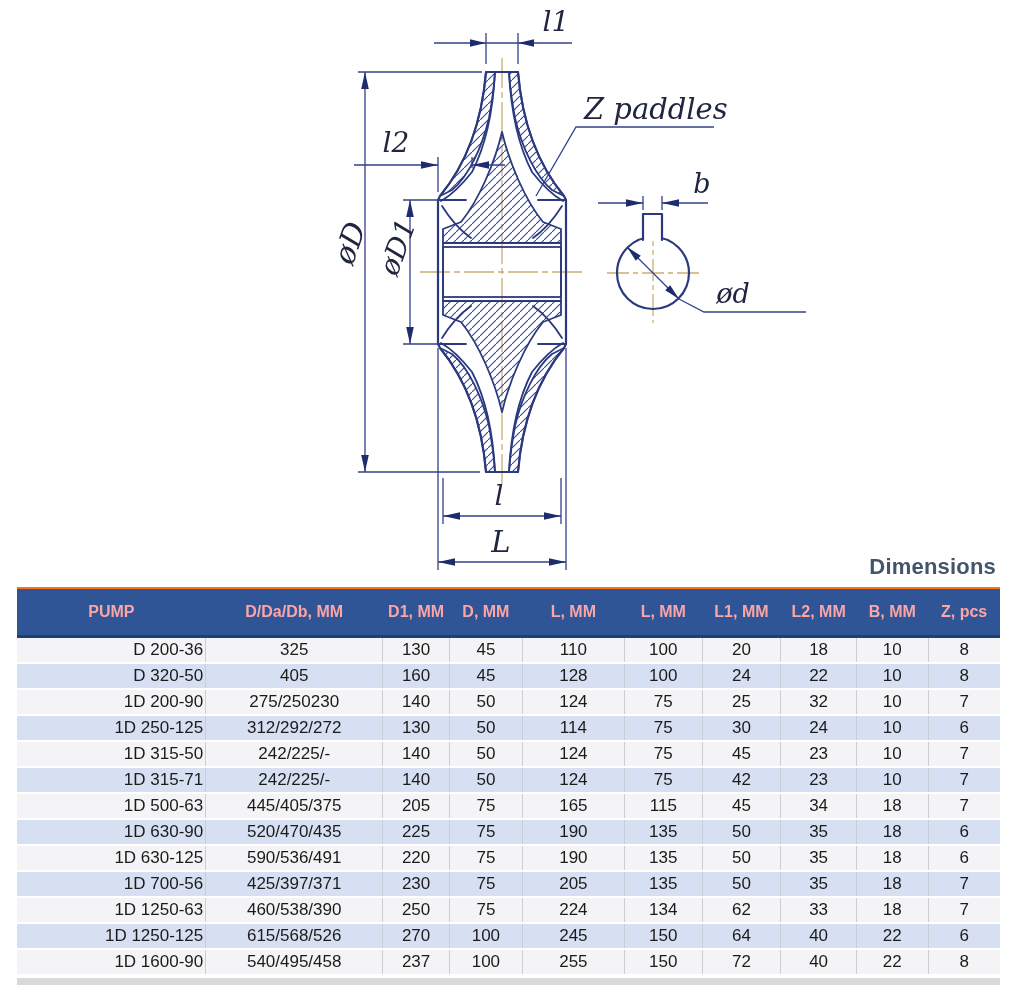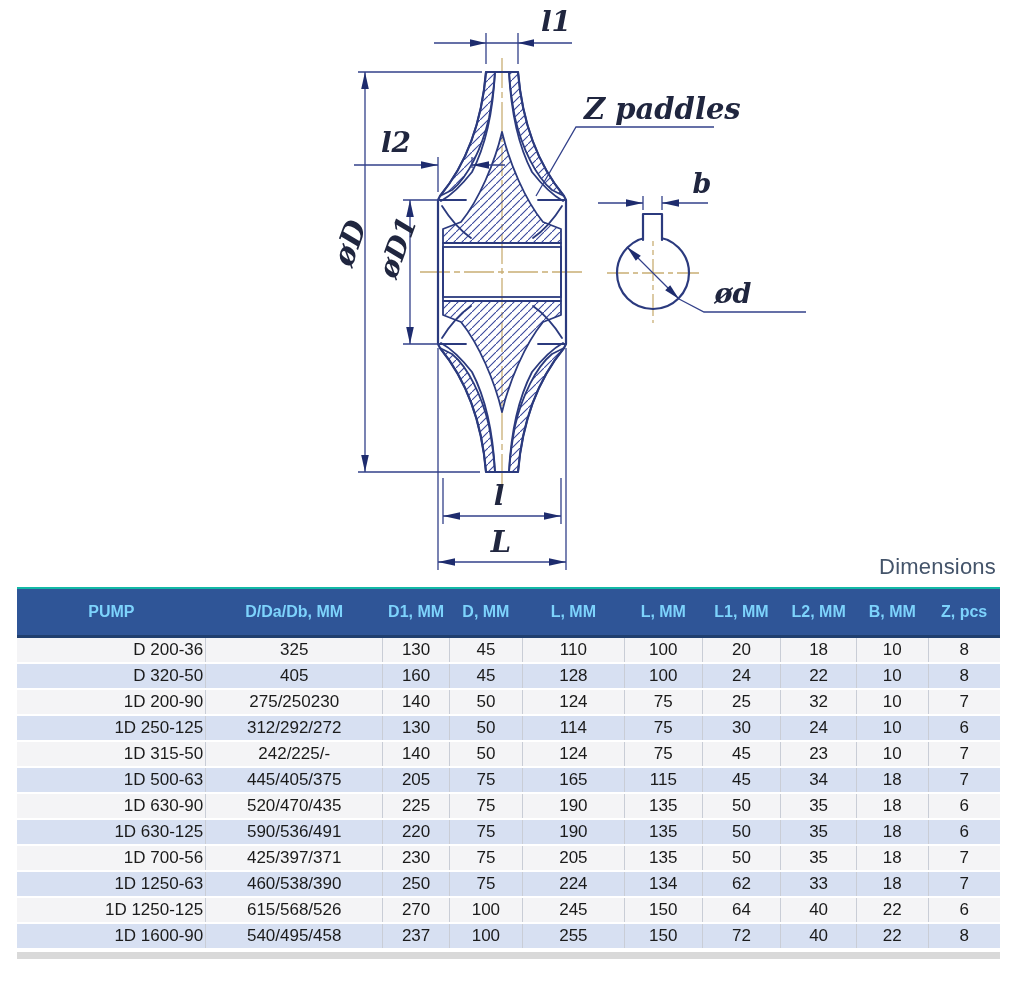--- a/index.html
+++ b/index.html
@@ -1,23 +1,23 @@
 <!DOCTYPE html>
 <html><head>
 <meta charset="utf-8">
 <style>
   html,body{margin:0;padding:0;background:#fff;}
   body{width:1017px;height:1000px;font-family:"Liberation Sans",sans-serif;overflow:hidden;}
-  .drawing-area{position:relative;height:548px;font-weight:bold;}
+  .drawing-area{position:relative;height:548px;}
   .drawing-area svg{position:absolute;left:0;top:0;overflow:visible;}
   .table-wrap{margin:0 17px;position:relative;}
-  .table-title{text-align:right;font-weight:normal;font-size:22px;color:#44546a;padding:6px 4px 7px 0;letter-spacing:0.2px;}
+  .table-title{text-align:right;font-weight:bold;font-size:22px;color:#44546a;padding:6px 4px 7px 0;letter-spacing:0.2px;}
   table{width:100%;border-collapse:collapse;table-layout:fixed;}
-  thead th{background:#2f5597;color:#7dd3fc;font-size:16px;font-weight:bold;height:46px;
-           border-top:2px solid #14b8a6;border-bottom:3px solid #203f6e;padding:0 2px;}
+  thead th{background:#2f5597;color:#fca5a5;font-size:16px;font-weight:bold;height:46px;
+           border-top:2px solid #f97316;border-bottom:3px solid #203f6e;padding:0 2px;}
   tbody td{font-size:17px;color:#1b1b1b;text-align:center;height:24px;line-height:24px;padding:0 2px;
            border-right:1px solid #c9cdd6;border-bottom:2px solid #ffffff;white-space:nowrap;overflow:hidden;}
   tbody td:last-child{border-right:none;}
   tbody td.first{text-align:right;padding-left:12px;}
   tbody tr:nth-child(odd){background:#f4f4f6;}
   tbody tr:nth-child(even){background:#d7e0f2;}
   .bottom-strip{height:7px;background:#d9d9d9;margin-top:2px;}
   
   .sil{fill:#ffffff;stroke:none;}
   .ln{fill:none;stroke:#2b3a7e;stroke-width:2.2;stroke-linejoin:round;stroke-linecap:round;}
@@ -225,20 +225,32 @@
           <td>140</td>
           <td>50</td>
           <td>124</td>
           <td>75</td>
           <td>45</td>
           <td>23</td>
           <td>10</td>
           <td>7</td>
         </tr>
         <tr>
+          <td class="first">1D 315-71</td>
+          <td>242/225/-</td>
+          <td>140</td>
+          <td>50</td>
+          <td>124</td>
+          <td>75</td>
+          <td>42</td>
+          <td>23</td>
+          <td>10</td>
+          <td>7</td>
+        </tr>
+        <tr>
           <td class="first">1D 500-63</td>
           <td>445/405/375</td>
           <td>205</td>
           <td>75</td>
           <td>165</td>
           <td>115</td>
           <td>45</td>
           <td>34</td>
           <td>18</td>
           <td>7</td>

